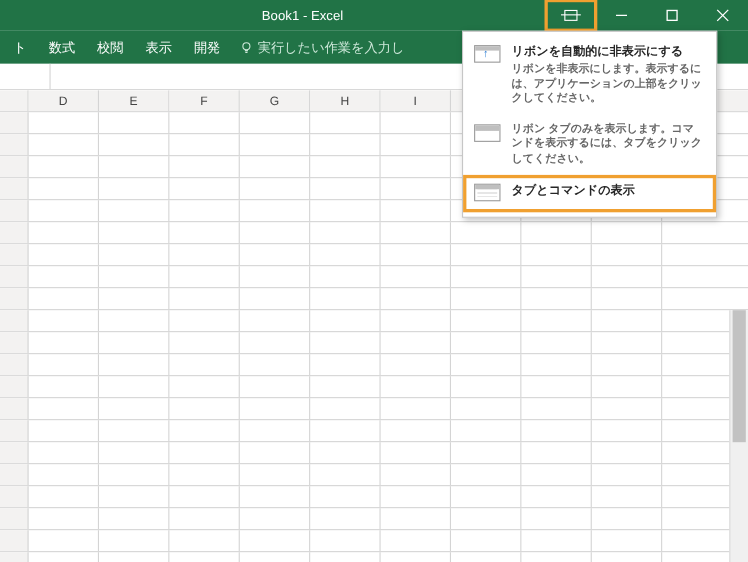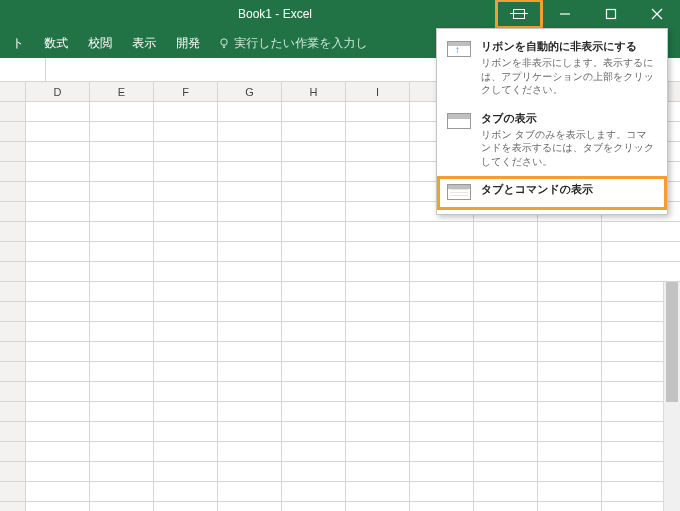--- a/index.html
+++ b/index.html
@@ -23,27 +23,27 @@
 
   .grid-wrap { position: absolute; left: 0; top: 82px; right: 0; bottom: 0; overflow: hidden; background: #fff; }
   .colheads { display: flex; height: 20px; border-bottom: 1px solid #d4d4d4; }
   .ch { width: 64px; border-right: 1px solid #d4d4d4; font-size: 11px; color: #444; display: flex; align-items: center; justify-content: center; background: #f3f2f1; }
   .ch:first-child { width: 26px; background: #f3f2f1; }
   .rows { }
   .row { display: flex; height: 20px; border-bottom: 1px solid #d4d4d4; }
   .cell { width: 64px; border-right: 1px solid #d4d4d4; }
   .rowhead { width: 26px; background: #f3f2f1; border-right: 1px solid #d4d4d4; font-size: 11px; color: #444; display: flex; align-items: center; justify-content: center; }
 
-  .dropdown { position: absolute; top: 28px; left: 436px; width: 232px; background: #fff; border: 1px solid #c6c6c6; box-shadow: 2px 2px 6px rgba(0,0,0,0.25); padding: 4px 0; }
+  .dropdown { position: absolute; top: 28px; left: 420px; width: 232px; background: #fff; border: 1px solid #c6c6c6; box-shadow: 2px 2px 6px rgba(0,0,0,0.25); padding: 4px 0; }
   .dd-item { display: flex; padding: 6px 10px 8px 10px; gap: 10px; }
   .dd-item.highlight { outline: 3px solid #f0a030; outline-offset: -3px; justify-content: space-between; }
   .dd-icon { width: 24px; height: 18px; flex: 0 0 24px; margin-top: 2px; }
   .dd-text { flex: 1; }
   .dd-title { font-size: 11px; color: #262626; font-weight: bold; margin-bottom: 2px; }
-  .dd-desc { font-size: 10px; color: #666; line-height: 1.35; }
+  .dd-desc { font-size: 10px; color: #666; line-height: 1.35; font-weight: bold; }
 
   .vscroll { position: absolute; right: 0; top: 200px; bottom: 0; width: 17px; background: #f0f0f0; border-left: 1px solid #dadada; }
   .vthumb { position: absolute; top: 0; left: 2px; right: 2px; height: 120px; background: #c2c2c2; }
 
   .icon-box { border: 1.2px solid #fff; width: 12px; height: 10px; position: relative; }
   .icon-box::before { content: ""; position: absolute; left: -4px; right: -4px; top: 3px; border-top: 1.2px solid #fff; }
 
   .mini-window { width: 24px; height: 16px; border: 1px solid #999; background: #fff; position: relative; }
   .mini-window .bar { position: absolute; left: 0; right: 0; top: 0; height: 4px; background: #bfbfbf; }
   .mini-window.arrow::after { content: "↑"; position: absolute; left: 7px; top: 2px; font-size: 10px; color: #2b7cd3; }
@@ -403,21 +403,20 @@
       <div class="dd-desc">リボンを非表示にします。表示するには、アプリケーションの上部をクリックしてください。</div>
     </div>
   </div>
   <div class="dd-item">
     <div class="dd-icon">
         <div class="mini-window tabsicon">
           <div class="bar"></div>
         </div>
       </div>
     <div class="dd-text">
-      <div class="dd-title">タブの表示</div>
       <div class="dd-desc">リボン タブのみを表示します。コマンドを表示するには、タブをクリックしてください。</div>
     </div>
   </div>
   <div class="dd-item highlight">
     <div class="dd-icon">
         <div class="mini-window full">
           <div class="bar"></div>
           <div class="body"></div>
         </div>
       </div>

